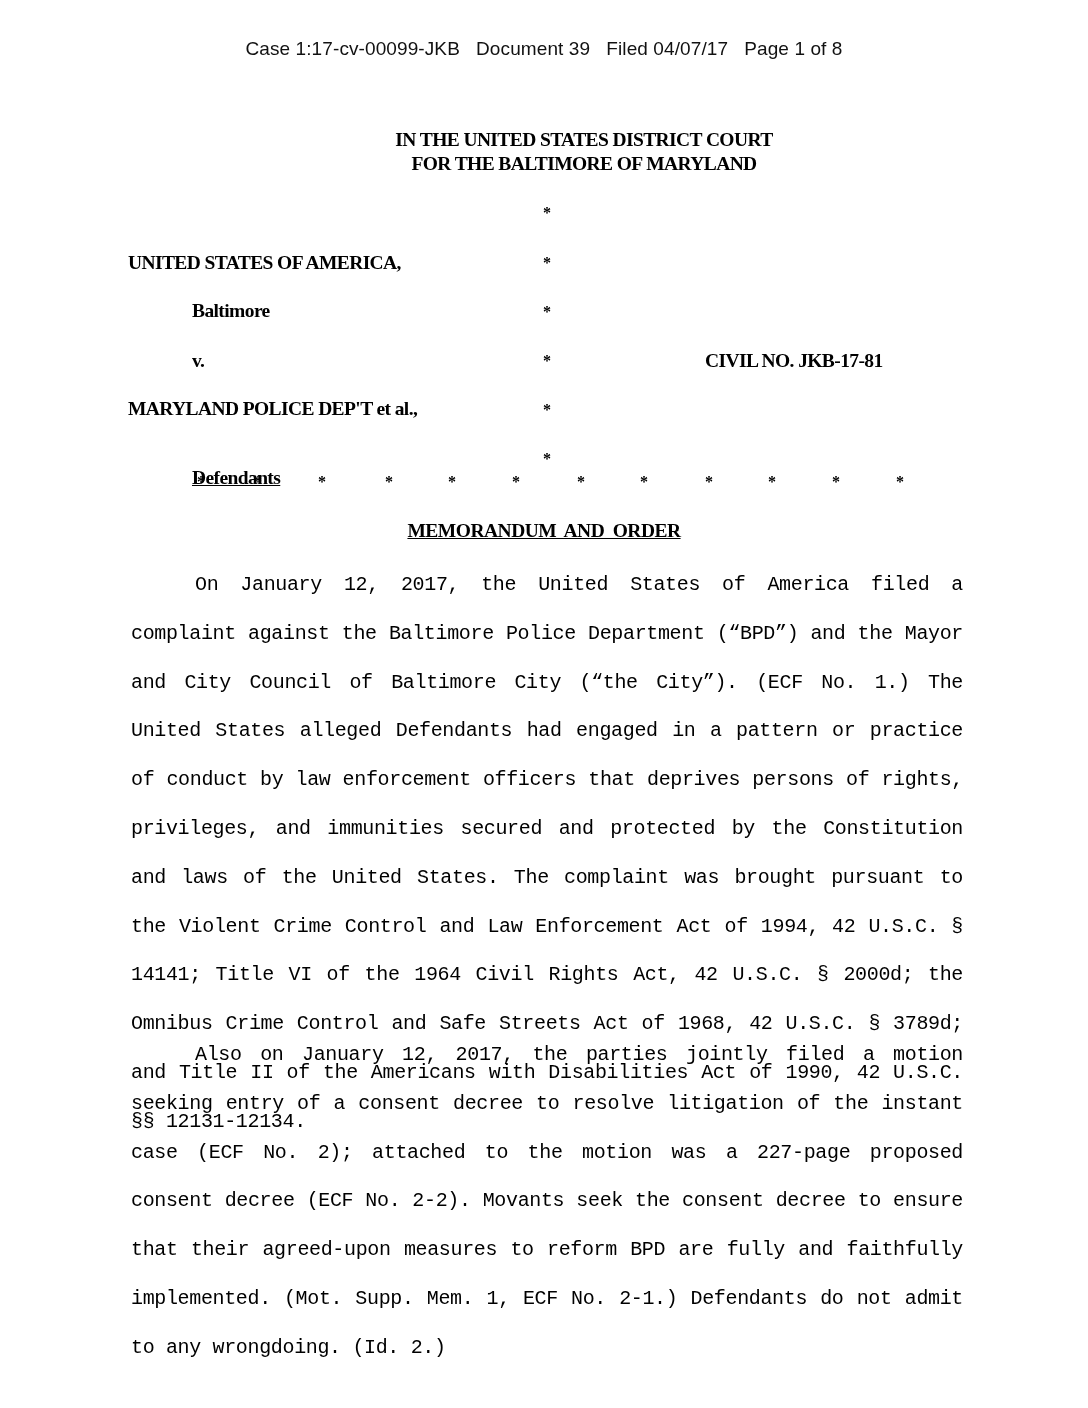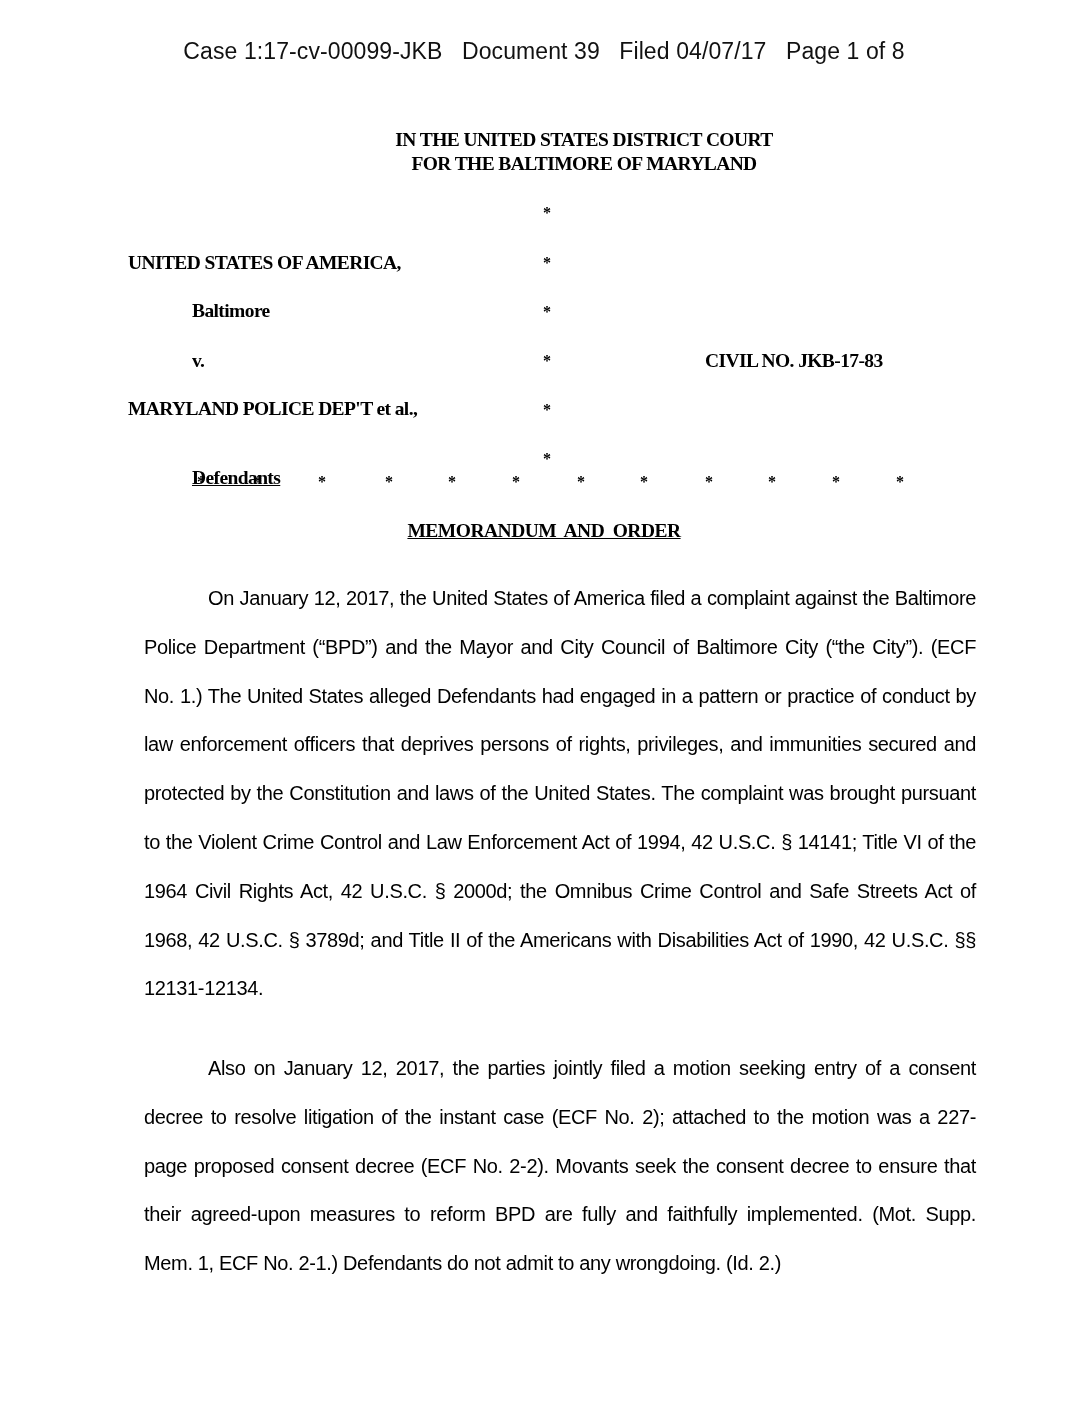--- a/index.html
+++ b/index.html
@@ -1,19 +1,19 @@
 <!DOCTYPE html>
 <html><head>
 <meta charset="utf-8">
 <style>
   html, body { margin: 0; padding: 0; background: #ffffff; }
   body { width: 1088px; height: 1408px; position: relative; overflow: hidden; color: #000; }
   .header-stamp {
     position: absolute; top: 38px; left: 0; width: 1088px; text-align: center;
-    font-family: "Liberation Sans", sans-serif; font-size: 23px; color: #111;
+    font-family: "Liberation Sans", sans-serif; font-size: 19px; color: #111;
     letter-spacing: 0.1px; white-space: pre;
   }
   .court {
     position: absolute; top: 128px; left: 0; width: 1088px; text-align: center;
     font-family: "Liberation Serif", serif; font-weight: bold; font-size: 19.5px;
     line-height: 24px; letter-spacing: -0.6px; margin-left: 40px;
   }
   .caption-text {
     position: absolute; font-family: "Liberation Serif", serif; font-weight: bold;
     font-size: 19.5px; letter-spacing: -0.6px; white-space: nowrap;
@@ -22,23 +22,23 @@
     position: absolute; font-family: "Liberation Serif", serif; font-weight: bold;
     font-size: 16px; line-height: 16px;
   }
   .memo-title {
     position: absolute; top: 520px; left: 0; width: 1088px; text-align: center;
     font-family: "Liberation Serif", serif; font-weight: bold; font-size: 19.5px;
     text-decoration: underline; letter-spacing: -0.5px; word-spacing: 4px;
   }
   .para {
     position: absolute; left: 128px; width: 832px;
-    font-family: Liberation Sans, sans-serif; font-size: 20px; line-height: 48.8px;
+    font-family: Liberation Mono, monospace; font-size: 20px; line-height: 48.8px;
     text-align: justify; text-align-last: left; text-indent: 64px; letter-spacing: -0.35px;
-    margin: 16px;
+    margin: 3px;
   }
   .p1 { top: 558px; }
   .p2 { top: 1028px; }
 </style>
 </head>
 <body>
 
 <div class="header-stamp">Case 1:17-cv-00099-JKB   Document 39   Filed 04/07/17   Page 1 of 8</div>
 
 <div class="court">
@@ -51,21 +51,21 @@
   <span class="star" style="left:543px; top:205px;">*</span>
   <span class="star" style="left:543px; top:255px;">*</span>
   <span class="star" style="left:543px; top:304px;">*</span>
   <span class="star" style="left:543px; top:353px;">*</span>
   <span class="star" style="left:543px; top:402px;">*</span>
   <span class="star" style="left:543px; top:451px;">*</span>
 
   <div class="caption-text" style="left:128px; top:252px;text-align:center;">UNITED STATES OF AMERICA,</div>
   <div class="caption-text" style="left:192px; top:300px;">Baltimore</div>
   <div class="caption-text" style="left:192px; top:350px;">v.</div>
-  <div class="caption-text" style="left:705px; top:350px;">CIVIL NO.  JKB-17-83</div>
+  <div class="caption-text" style="left:705px; top:350px;">CIVIL NO.  JKB-17-81</div>
   <div class="caption-text" style="left:128px; top:398px;">MARYLAND POLICE DEP'T et al.,</div>
   <div class="caption-text" style="left:192px; top:467px;text-decoration:underline;">Defendants</div>
 
   <span class="star" style="left:197px; top:474px;">*</span>
   <span class="star" style="left:254px; top:474px;">*</span>
   <span class="star" style="left:318px; top:474px;">*</span>
   <span class="star" style="left:385px; top:474px;">*</span>
   <span class="star" style="left:448px; top:474px;">*</span>
   <span class="star" style="left:512px; top:474px;">*</span>
   <span class="star" style="left:577px; top:474px;">*</span>

